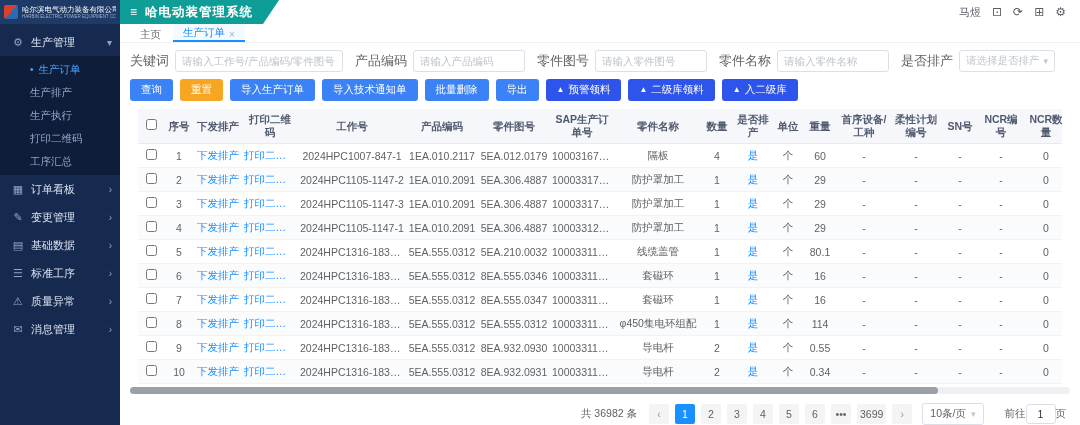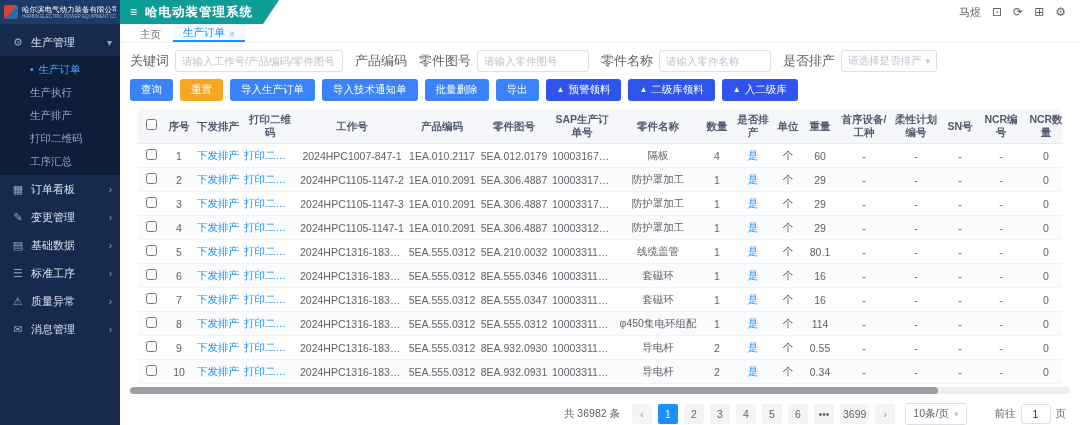--- a/index.html
+++ b/index.html
@@ -74,21 +74,21 @@
   .hscroll .thumb{position:absolute;left:0;top:0;height:7px;width:86%;background:#9aa0a6;border-radius:4px;cursor:grab}
 
   
   .pagination{display:flex;align-items:center;gap:6px;justify-content:flex-end;padding:9px 14px 0 0;color:#606266;font-size:10.5px}
   .ptotal{margin-right:6px;color:#606266}
   .page{min-width:20px;height:20px;line-height:20px;text-align:center;border-radius:2px;background:#f4f4f5;cursor:pointer;padding:0 3px}
   .page.active{background:#1890ff;color:#fff}
   .parrow{min-width:20px;height:20px;line-height:20px;text-align:center;background:#f4f4f5;border-radius:2px;cursor:pointer;color:#999}
   .size-select{border:1px solid #dcdfe6;height:22px;padding:0 7px;border-radius:3px;display:flex;align-items:center;gap:5px;cursor:pointer;color:#606266;margin-left:4px}
   .size-select .ar{font-size:9px;color:#c0c4cc}
-  .goto{display:flex;align-items:center;gap:5px;margin-left:22px}
+  .goto{display:flex;align-items:center;margin-left:15px}
   .goto-input{width:30px;height:20px;border:1px solid #dcdfe6;border-radius:3px;text-align:center;font-size:10.5px;font-family:inherit;color:#333}
 </style>
 </head>
 <body>
 
 <header class="topbar">
   <div class="logo-area">
     <div class="logo-mark"></div>
     <div class="company">
       <span class="cn">哈尔滨电气动力装备有限公司</span>
@@ -116,24 +116,24 @@
         <span class="gicon">⚙</span>
         <span class="glabel">生产管理</span>
         <span class="garrow">▾</span>
       </div>
       <div class="submenu">
         <div class="sub active">
           <span class="dot">•</span>
           <span>生产订单</span>
         </div>
         <div class="sub">
-          <span>生产执行</span>
+          <span>生产排产</span>
         </div>
         <div class="sub">
-          <span>生产排产</span>
+          <span>生产执行</span>
         </div>
         <div class="sub">
           <span>打印二维码</span>
         </div>
         <div class="sub">
           <span>工序汇总</span>
         </div>
       </div>
       <div class="group">
         <span class="gicon">▦</span>
@@ -177,20 +177,21 @@
       <div class="tab active">
         <span>生产订单</span>
         <span class="x">×</span>
       </div>
     </div>
 
     <div class="filter-row">
       <span class="flabel">关键词</span>
       <input class="finput w-keyword" placeholder="请输入工作号/产品编码/零件图号" style="">
       <span class="flabel">产品编码</span>
+      <input class="finput w-std" placeholder="请输入产品编码" style="">
       <span class="flabel">零件图号</span>
       <input class="finput w-std" placeholder="请输入零件图号" style="">
       <span class="flabel">零件名称</span>
       <input class="finput w-std" placeholder="请输入零件名称" style="">
       <span class="flabel">是否排产</span>
       <div class="fselect">
         <span>请选择是否排产</span>
         <span class="ar">▾</span>
       </div>
     </div>

